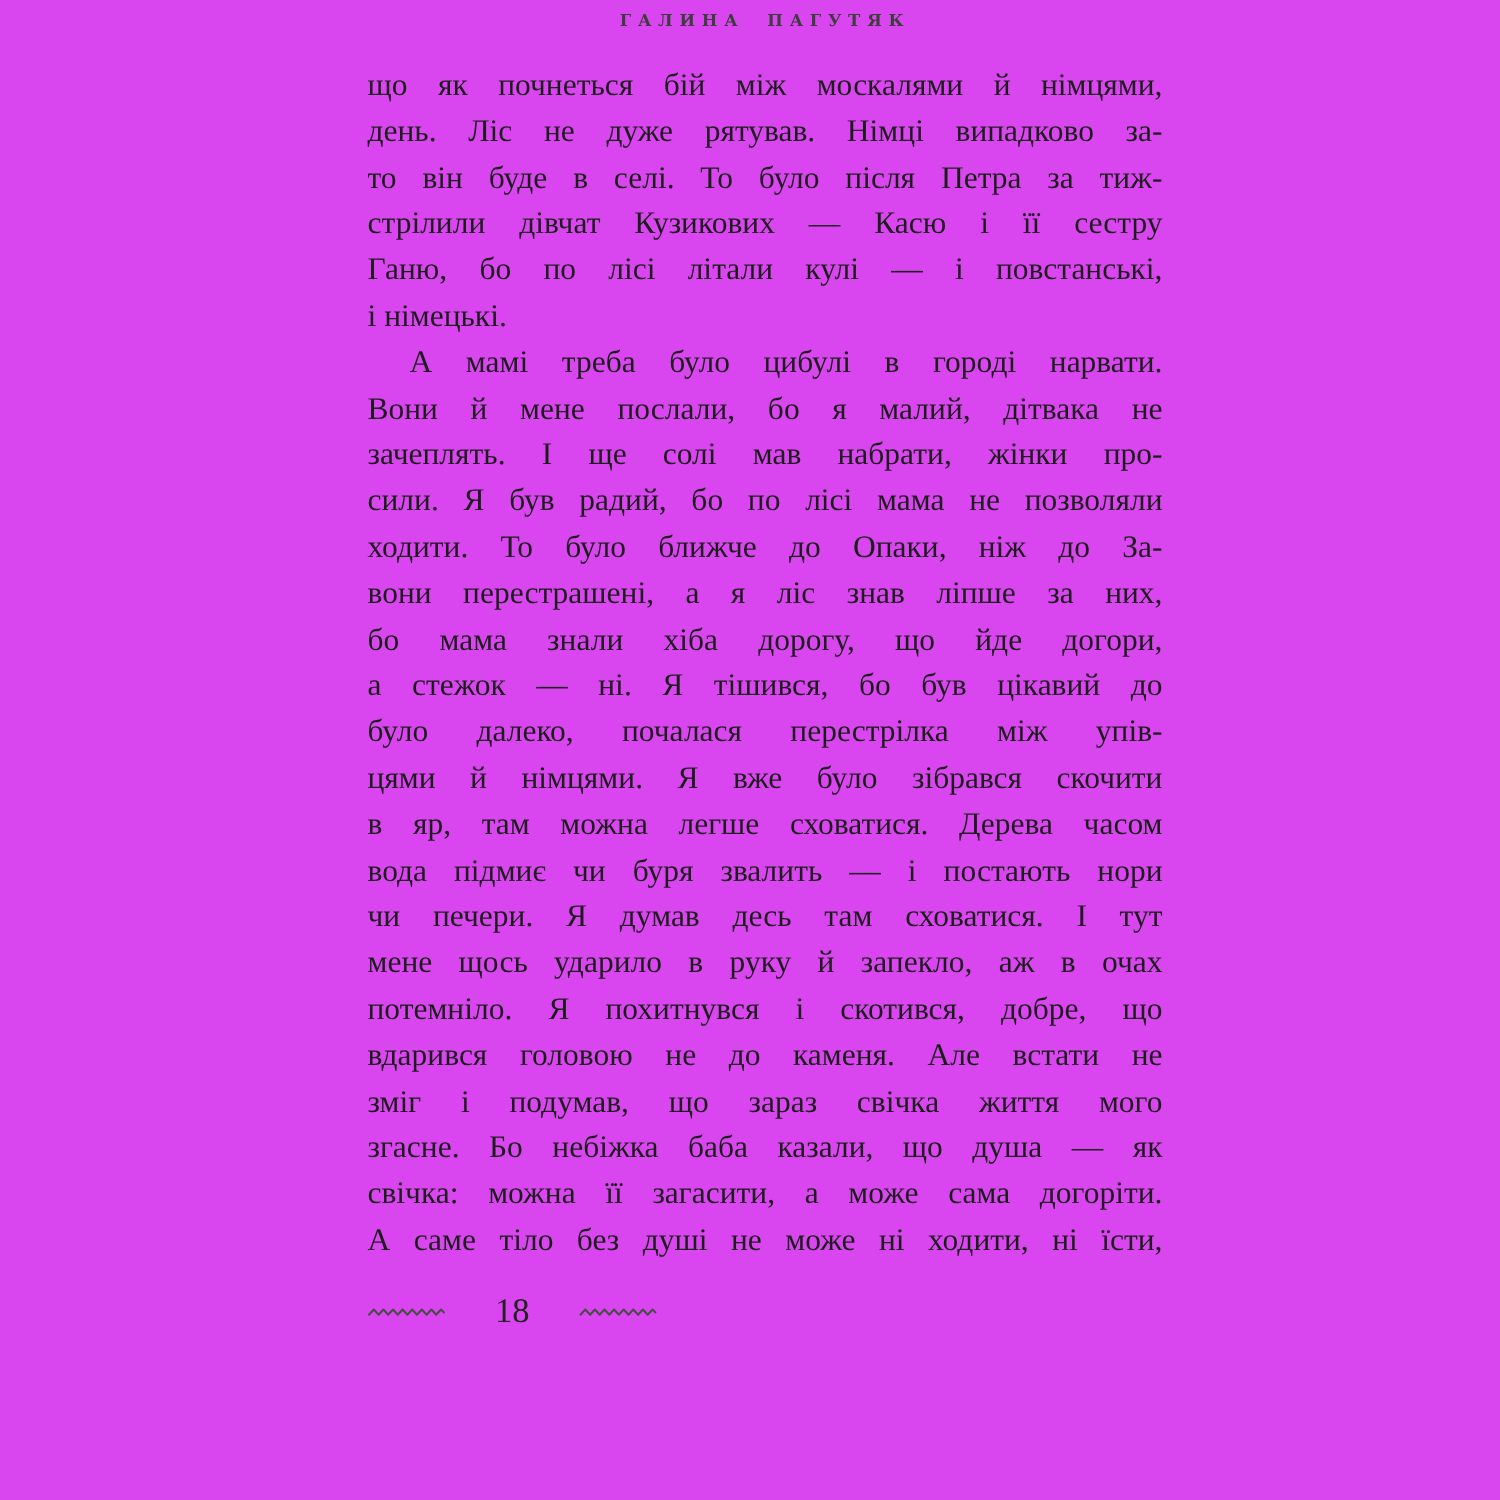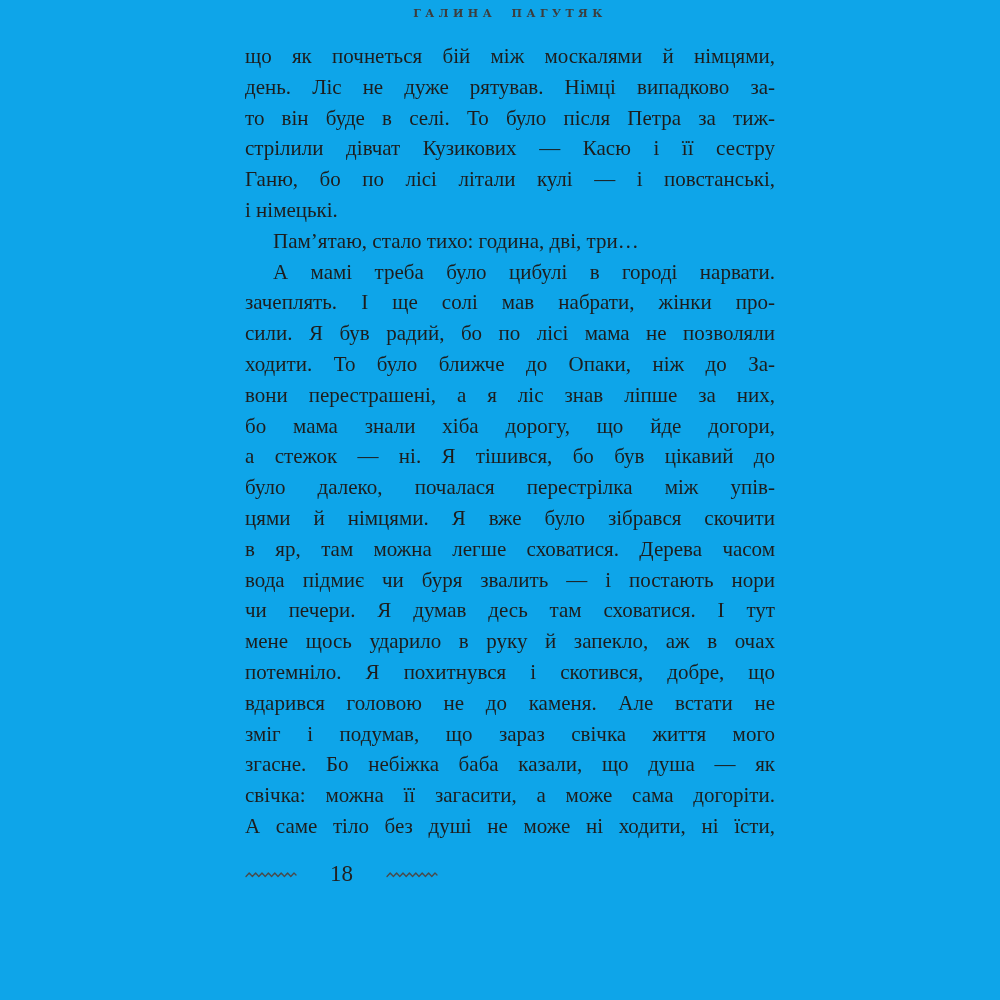--- a/index.html
+++ b/index.html
@@ -4,21 +4,21 @@
 <style>
   html, body {
     margin: 0;
     padding: 0;
     background: #ffffff;
   }
   .page {
     position: relative;
     width: 1000px;
     height: 1000px;
-    background: #0ea5e9;
+    background: #d946ef;
     overflow: hidden;
     font-family: "Liberation Serif", "DejaVu Serif", serif;
   }
   .content {
     position: absolute;
     left: 245px;
     top: 0;
     width: 530px;
     padding-top: 7px;
   }
@@ -75,22 +75,22 @@
 
     <div class="running-header">ГАЛИНА ПАГУТЯК</div>
 
     <div class="text-block">
         <div class="line just">що як почнеться бій між москалями й німцями,</div>
         <div class="line just">день. Ліс не дуже рятував. Німці випадково за-</div>
         <div class="line just">то він буде в селі. То було після Петра за тиж-</div>
         <div class="line just">стрілили дівчат Кузикових — Касю і її сестру</div>
         <div class="line just">Ганю, бо по лісі літали кулі — і повстанські,</div>
         <div class="line">і німецькі.</div>
-        <div class="line indent">Пам’ятаю, стало тихо: година, дві, три…</div>
         <div class="line just indent">А мамі треба було цибулі в городі нарвати.</div>
+        <div class="line just">Вони й мене послали, бо я малий, дітвака не</div>
         <div class="line just">зачеплять. І ще солі мав набрати, жінки про-</div>
         <div class="line just">сили. Я був радий, бо по лісі мама не позволяли</div>
         <div class="line just">ходити. То було ближче до Опаки, ніж до За-</div>
         <div class="line just">вони перестрашені, а я ліс знав ліпше за них,</div>
         <div class="line just">бо мама знали хіба дорогу, що йде догори,</div>
         <div class="line just">а стежок — ні. Я тішився, бо був цікавий до</div>
         <div class="line just">було далеко, почалася перестрілка між упів-</div>
         <div class="line just">цями й німцями. Я вже було зібрався скочити</div>
         <div class="line just">в яр, там можна легше сховатися. Дерева часом</div>
         <div class="line just">вода підмиє чи буря звалить — і постають нори</div>

